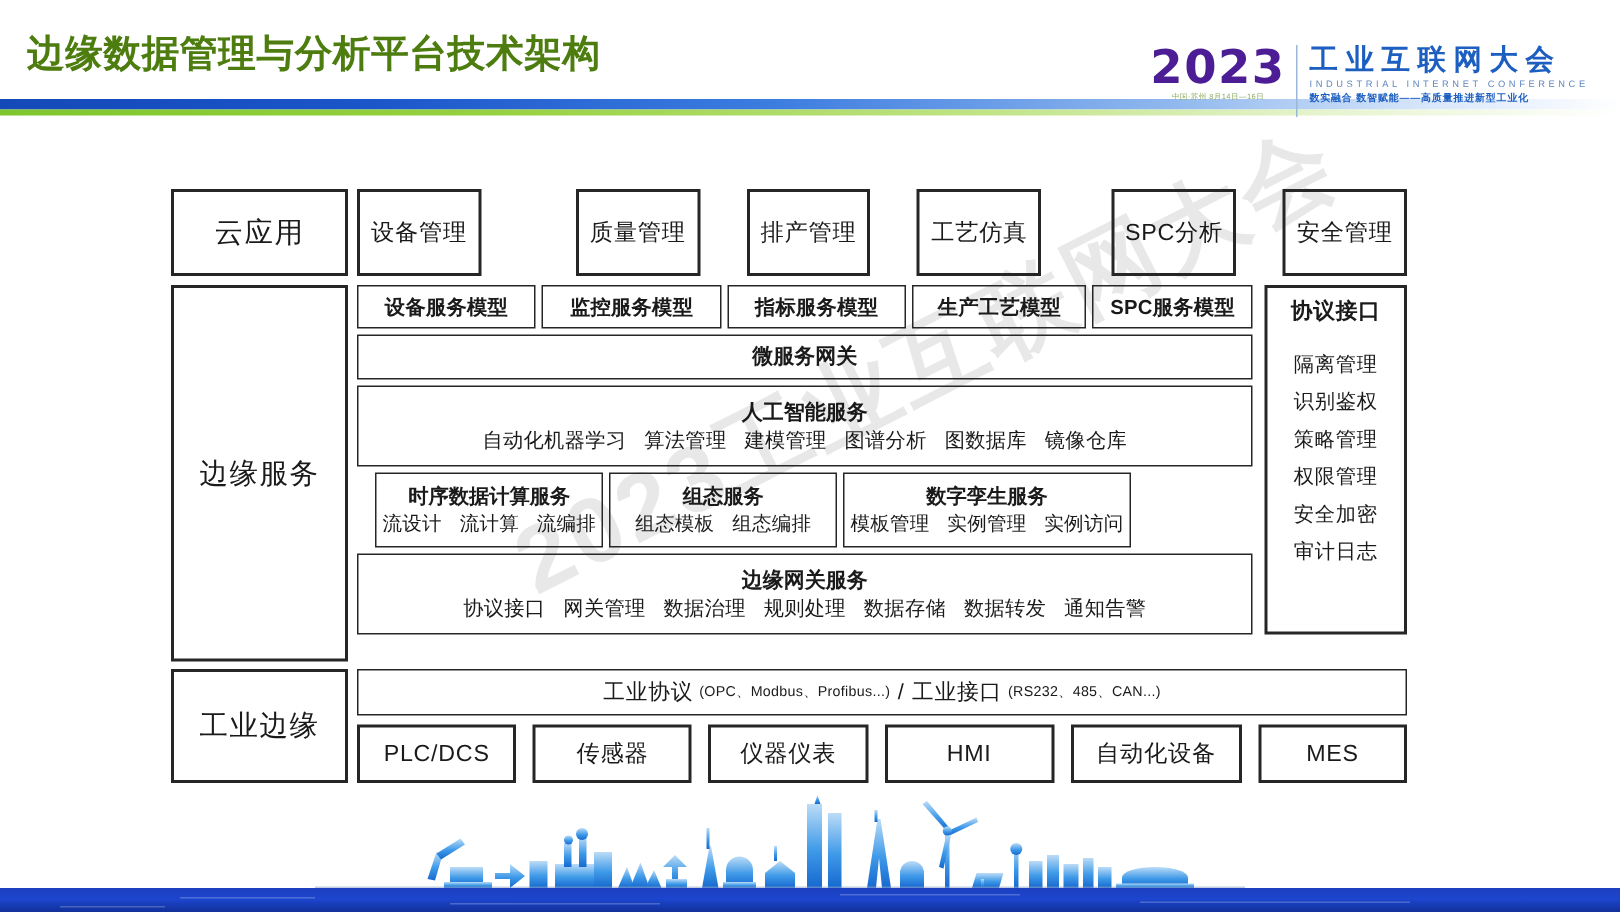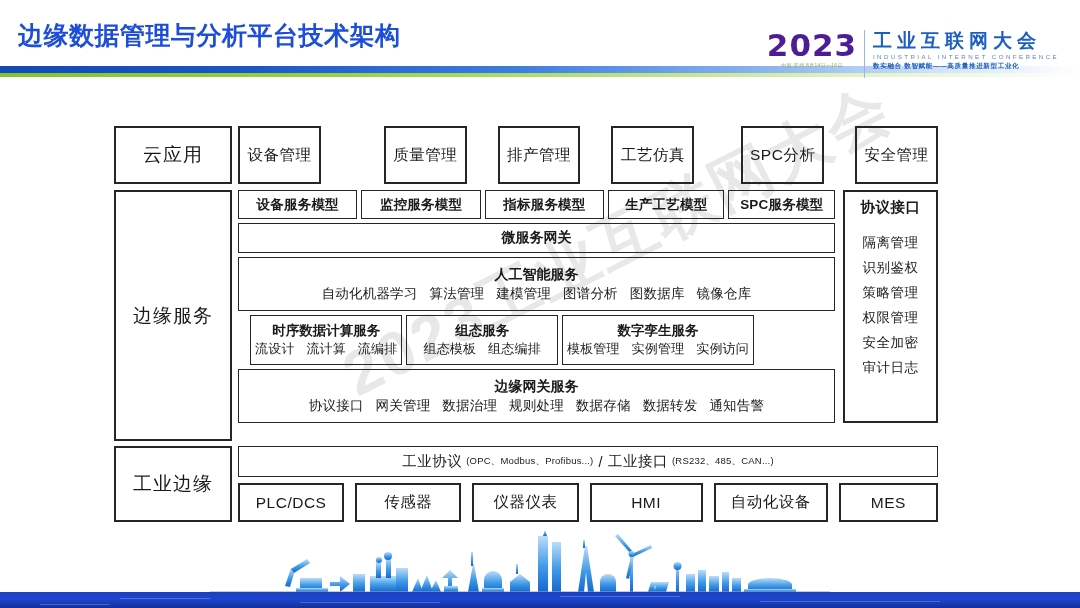--- a/index.html
+++ b/index.html
@@ -12,21 +12,21 @@
     font-family: "Liberation Sans", "DejaVu Sans", sans-serif;
   }
 
   
   #header {
     position: absolute; left: 0; top: 0; width: 1080px; height: 92px;
   }
   #page-title {
     position: absolute; left: 18px; top: 19px;
     font-size: 25px; font-weight: 700; letter-spacing: 0.5px;
-    color: #1d4ed8; white-space: nowrap;
+    color: #4d7c0f; white-space: nowrap;
   }
   #header-rule {
     position: absolute; left: 0; top: 66px; width: 1080px; height: 12px;
   }
   #header-rule .blue {
     position: absolute; left: 0; top: 0; width: 100%; height: 7px;
     background: linear-gradient(to right, #1449b8 0%, #1a55c9 22%, #3d7de0 48%, #8fb7ee 72%, #d7e6fa 88%, #ffffff 100%);
   }
   #header-rule .green {
     position: absolute; left: 0; top: 7px; width: 100%; height: 4px;

